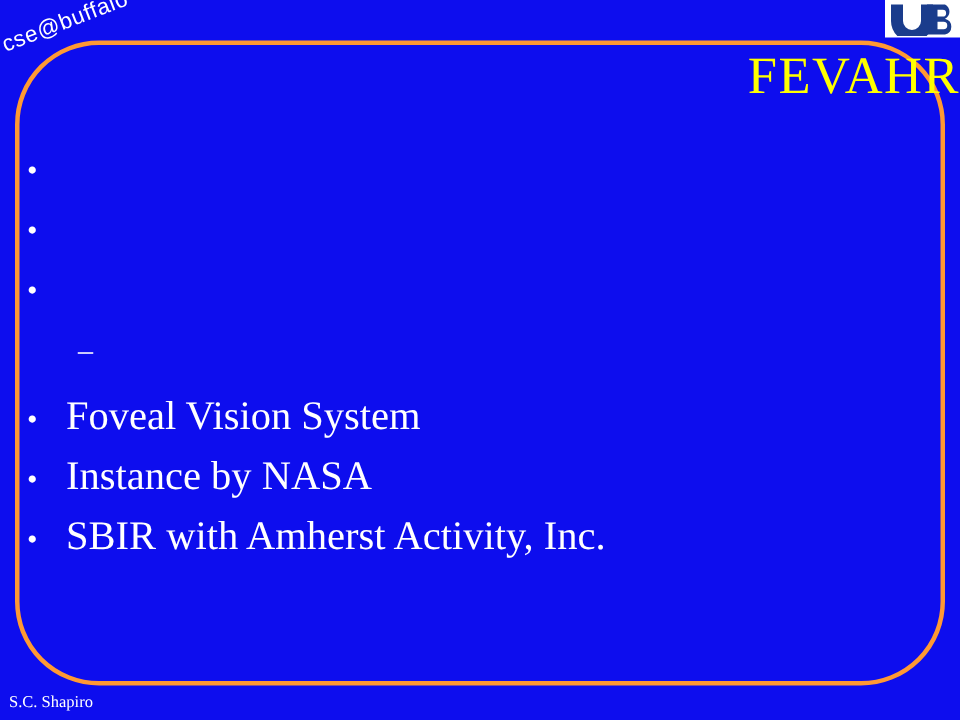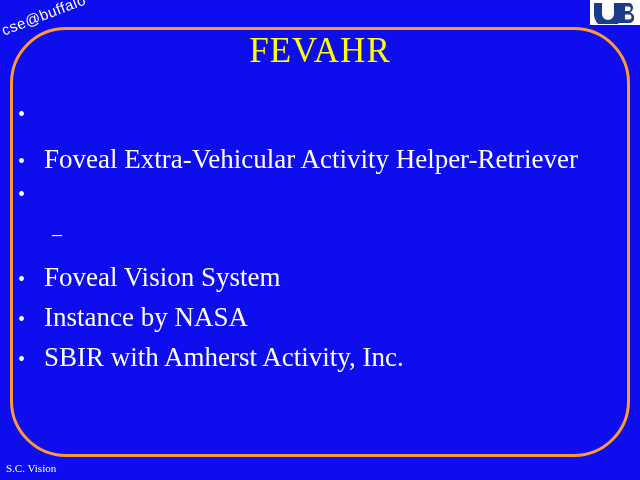--- a/index.html
+++ b/index.html
@@ -56,21 +56,21 @@
     letter-spacing: 0.5px;
     white-space: nowrap;
   }
 
   
   #title {
     position: absolute;
     left: 0;
     top: 32px;
     width: 640px;
-    text-align: center;
+    text-align: right;
     color: #ffff00;
     font-size: 35px;
     letter-spacing: 1px;
     line-height: 1.1;
   }
 
   
   #body {
     position: absolute;
     left: 18px;
@@ -139,21 +139,20 @@
   <div id="title">FEVAHR</div>
 
   <div id="body">
 
     <div class="bullet-row level1">
       <span class="marker">•</span>
     </div>
 
     <div class="bullet-row level1">
       <span class="marker">•</span>
-      <span class="btext">Foveal Extra-Vehicular Activity Helper-Retriever</span>
     </div>
 
     <div class="bullet-row level1">
       <span class="marker">•</span>
     </div>
 
     <div class="bullet-row level2">
       <span class="marker">–</span>
     </div>
 
@@ -167,15 +166,15 @@
       <span class="btext">Instance by NASA</span>
     </div>
 
     <div class="bullet-row level1">
       <span class="marker">•</span>
       <span class="btext">SBIR with Amherst Activity, Inc.</span>
     </div>
 
   </div>
 
-  <div id="footer">S.C. Vision</div>
+  <div id="footer">S.C. Shapiro</div>
 
 </div>
 
 </body></html>

